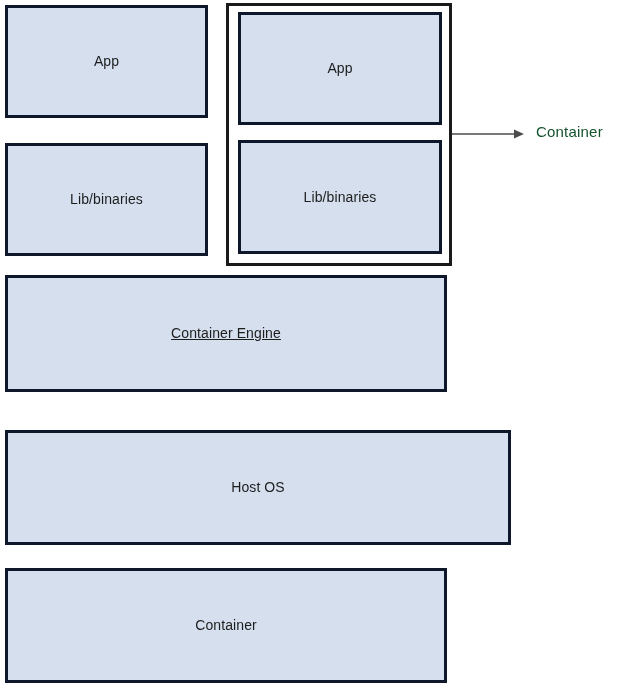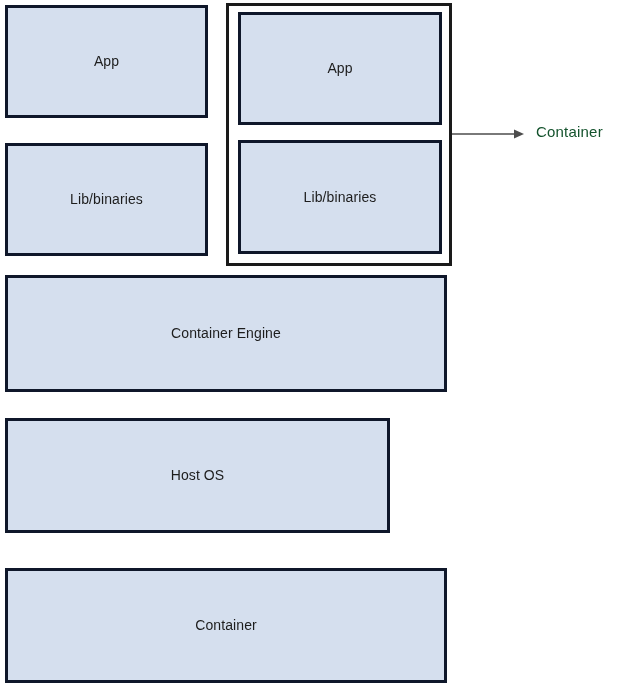--- a/index.html
+++ b/index.html
@@ -46,22 +46,22 @@
     top: 3px;
     width: 226px;
     height: 263px;
     background: #ffffff;
     border: 3px solid #1a1a1a;
   }
   .n-app-right     { left: 238px; top: 12px;  width: 204px; height: 113px; }
   .n-lib-right     { left: 238px; top: 140px; width: 204px; height: 114px; }
 
   
-  .n-engine        { left: 5px;   top: 275px; width: 442px; height: 117px; }
-  .n-hostos        { left: 5px;   top: 418px; width: 385px; height: 115px; }
+  .n-engine        { left: 5px;   top: 275px; width: 442px; height: 117px; text-decoration: underline; }
+  .n-hostos        { left: 5px;   top: 430px; width: 506px; height: 115px; }
   .n-hardware      { left: 5px;   top: 568px; width: 442px; height: 115px; }
 
   
   .annotation-arrow {
     position: absolute;
     left: 452px;
     top: 122px;
     width: 74px;
     height: 24px;
     overflow: visible;

